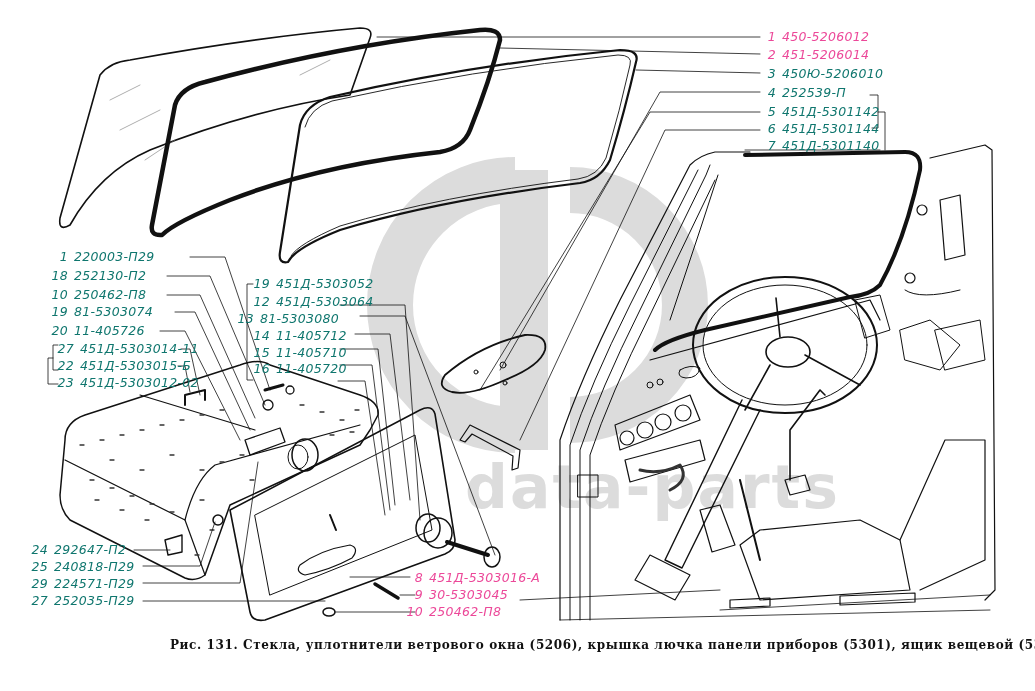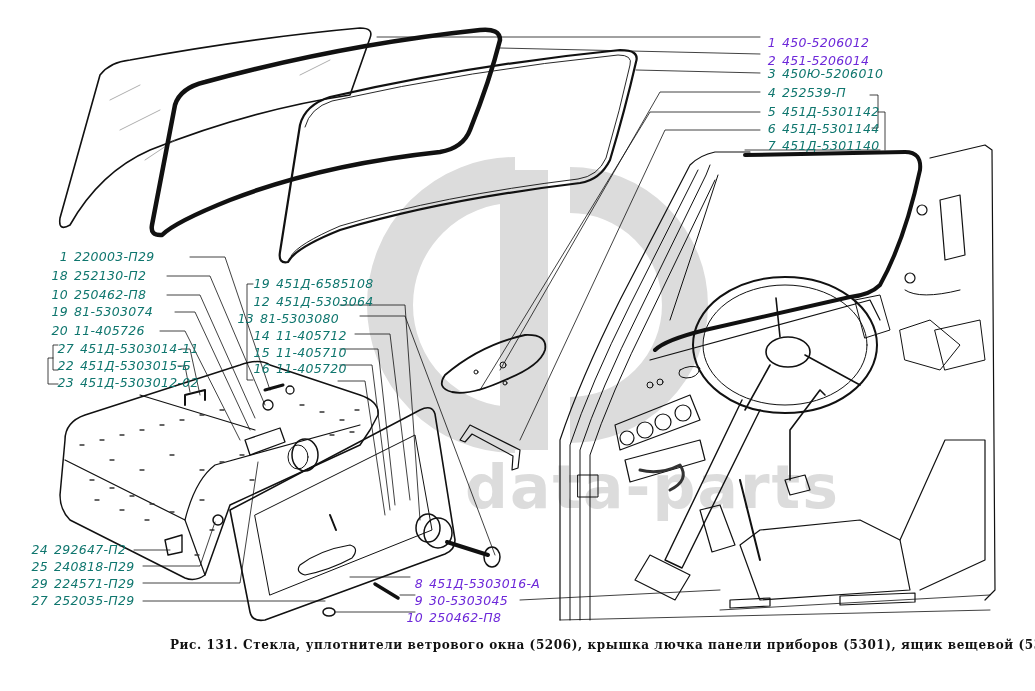--- a/index.html
+++ b/index.html
@@ -2,21 +2,21 @@
 <html><head>
 <meta charset="utf-8">
 <style>
   html, body { margin:0; padding:0; background:#ffffff; }
   body { width:1035px; height:691px; position:relative; overflow:hidden;
          font-family:"Liberation Sans", sans-serif; color:#111; }
   #stage { position:absolute; left:0; top:0; width:1035px; height:691px; }
   .lbl { position:absolute; font-family:"DejaVu Sans", sans-serif; font-style:italic;
          font-size:12.5px; line-height:14px; white-space:nowrap; color:#0f766e; letter-spacing:0.3px; }
   .lbl .num { display:inline-block; min-width:18px; text-align:right; margin-right:6px; }
-  .lbl.thin { color:#6d28d9; font-weight:normal;margin-top:6px; }
+  .lbl.thin { color:#ec4899; font-weight:normal; }
   .caption { position:absolute; left:170px; top:638px; font-family:"DejaVu Serif", serif;
              font-size:12px; font-weight:bold; letter-spacing:0.6px; color:#111; white-space:nowrap; }
   .wm-text { position:absolute; left:465px; top:452px; font-family:"DejaVu Sans", sans-serif;
              font-size:60px; font-weight:bold; color:#d9d9d9; letter-spacing:2px; opacity:0.9; }
 </style>
 </head>
 <body>
 
 <div id="stage">
 
@@ -179,21 +179,21 @@
 
   <div class="lbl" style="left:50px;top:250px"><span class="num">1</span><span>220003-П29</span></div>
   <div class="lbl" style="left:50px;top:269px"><span class="num">18</span><span>252130-П2</span></div>
   <div class="lbl" style="left:50px;top:288px"><span class="num">10</span><span>250462-П8</span></div>
   <div class="lbl" style="left:50px;top:305px"><span class="num">19</span><span>81-5303074</span></div>
   <div class="lbl" style="left:50px;top:324px"><span class="num">20</span><span>11-405726</span></div>
   <div class="lbl" style="left:56px;top:342px"><span class="num">27</span><span>451Д-5303014-11</span></div>
   <div class="lbl" style="left:56px;top:359px"><span class="num">22</span><span>451Д-5303015-Б</span></div>
   <div class="lbl" style="left:56px;top:376px"><span class="num">23</span><span>451Д-5303012-02</span></div>
 
-  <div class="lbl" style="left:252px;top:277px"><span class="num">19</span><span>451Д-6585108</span></div>
+  <div class="lbl" style="left:252px;top:277px"><span class="num">19</span><span>451Д-5303052</span></div>
   <div class="lbl" style="left:252px;top:295px"><span class="num">12</span><span>451Д-5303064</span></div>
   <div class="lbl" style="left:236px;top:312px"><span class="num">13</span><span>81-5303080</span></div>
   <div class="lbl" style="left:252px;top:329px"><span class="num">14</span><span>11-405712</span></div>
   <div class="lbl" style="left:252px;top:346px"><span class="num">15</span><span>11-405710</span></div>
   <div class="lbl" style="left:252px;top:362px"><span class="num">16</span><span>11-405720</span></div>
 
   <div class="lbl" style="left:30px;top:543px"><span class="num">24</span><span>292647-П2</span></div>
   <div class="lbl" style="left:30px;top:560px"><span class="num">25</span><span>240818-П29</span></div>
   <div class="lbl" style="left:30px;top:577px"><span class="num">29</span><span>224571-П29</span></div>
   <div class="lbl" style="left:30px;top:594px"><span class="num">27</span><span>252035-П29</span></div>

